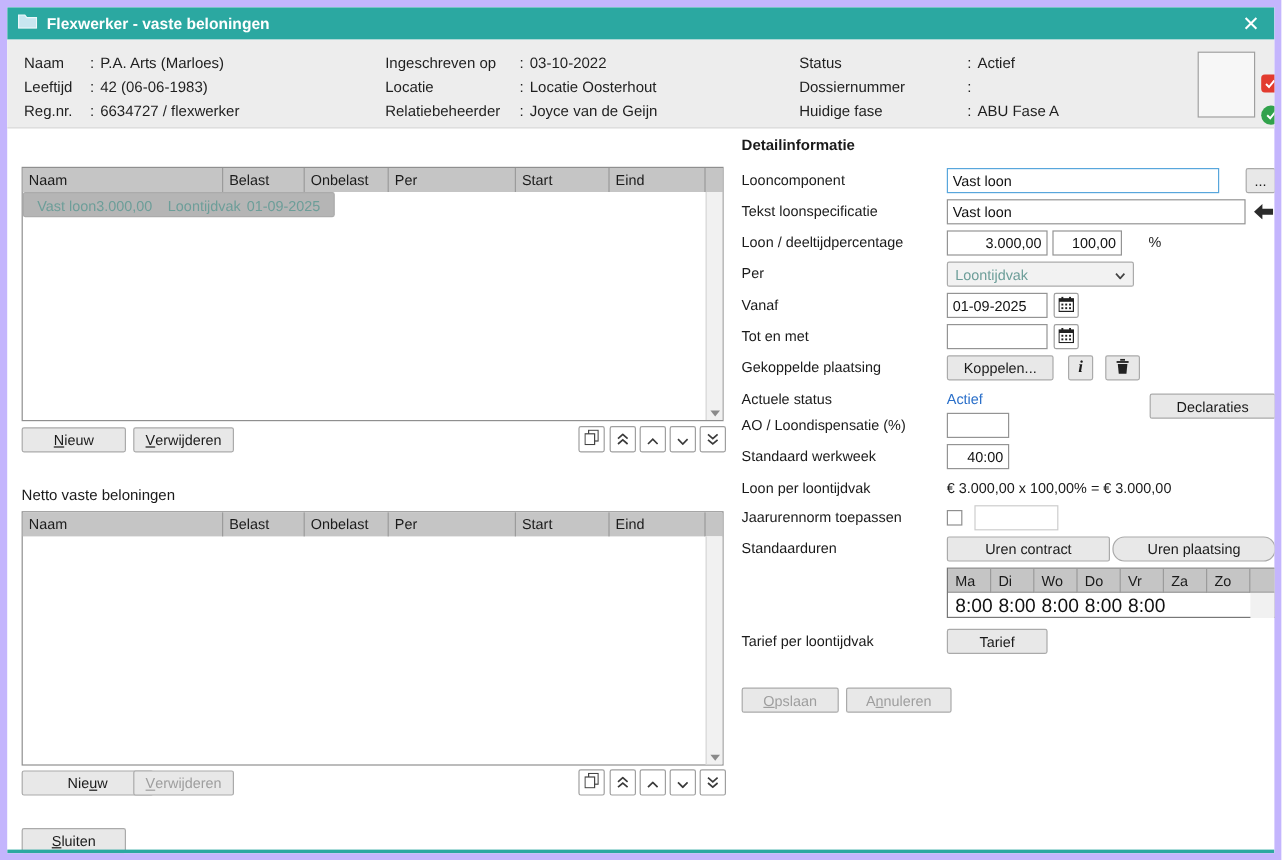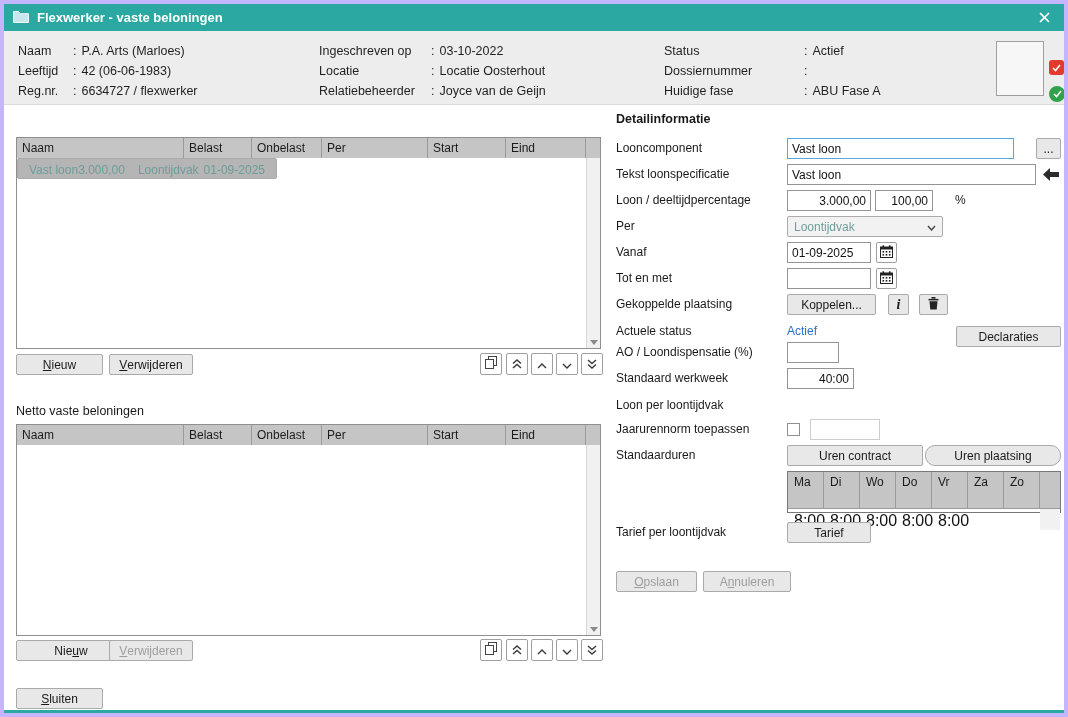--- a/index.html
+++ b/index.html
@@ -1,20 +1,20 @@
 <!DOCTYPE html>
 <html lang="nl"><head>
 <meta charset="utf-8">
 <style>
   * { margin:0; padding:0; box-sizing:border-box; }
   html,body { background:#fff; }
   body { font-family:"Liberation Sans", sans-serif; }
 
   .win { position:relative; width:1068px; height:717px; background:#fff;
-         border:4px solid #c4b5fd; overflow:hidden; }
+         border:6px solid #c4b5fd; overflow:hidden; }
 
   
   .titlebar { position:absolute; left:0; top:0; right:0; height:27px; background:#2BA8A1;
               display:flex; align-items:center; padding:0 9px; gap:8px; }
   .ttitle { color:#fff; font-size:13px; font-weight:bold; }
   .tclose { margin-left:auto; width:22px; height:22px; display:flex; align-items:center;
             justify-content:center; cursor:pointer; }
 
   
   .hdr { position:absolute; left:0; top:27px; right:0; height:74px; background:#ededed;
@@ -73,21 +73,21 @@
   .inp.dis { border:1px solid #cdcdcd; }
   .sel { position:absolute; height:21px; background:#f2f2f2; border:1px solid #ababab; border-radius:2px;
          display:flex; align-items:center; justify-content:space-between; padding:0 6px;
          font-size:12px; color:#6d9e99; cursor:pointer; }
   .chk { position:absolute; width:13px; height:13px; appearance:none; -webkit-appearance:none;
          border:1px solid #8f8f8f; background:#fff; margin:0; }
   .arricon { position:absolute; display:flex; align-items:center; cursor:pointer; }
 
   
   .wtbl { position:absolute; left:783px; top:467px; width:274px; height:42px; border:1px solid #777; background:#fff; }
-  .whead { display:grid; grid-template-columns:repeat(7,36px) 1fr; height:37px; background:#c5c5c5; }
+  .whead { display:grid; grid-template-columns:repeat(7,36px) 1fr; height:20px; background:#c5c5c5; }
   .wth { font-size:12px; color:#1b1b1b; padding:3px 0 0 6px; border-right:1px solid #9b9b9b;
          border-bottom:1px solid #9b9b9b; }
   .wth.corner { border-right:none; }
   .wrow { display:grid; grid-template-columns:repeat(7,36px) 1fr; height:20px; }
   .wtd { font-size:16px; color:#111; padding:3px 0 0 6px; }
   .wtd.track { background:#f1f1f1; padding:0; }
 
   .bottombar { position:absolute; left:0; right:0; bottom:0; height:3px; background:#2BA8A1; }
 </style>
 </head>
@@ -383,23 +383,24 @@
       <span>Declaraties</span>
     </button>
 
   <div class="dlbl" style="top:317px;">Actuele status</div>
   <span class="dlink" style="top:317px;">Actief</span>
 
   <div class="dlbl" style="top:338px;">AO / Loondispensatie (%)</div>
   <input class="inp right" style="left: 783px; top: 338px; width: 52px;" value="">
 
   <div class="dlbl" style="top:364px;">Standaard werkweek</div>
-  <input class="inp right" style="left: 783px; top: 364px; width: 67px;" value="40:00">
+  <input class="inp right" style="left: 783px; top: 364px; width: 52px;" value="40:00">
 
   <div class="dlbl" style="top:391px;">Loon per loontijdvak</div>
+  <span class="dtext" style="left:783px; top:391px;">€ 3.000,00 x 100,00% = € 3.000,00</span>
 
   <div class="dlbl" style="top:415px;">Jaarurennorm toepassen</div>
   <input type="checkbox" class="chk" style="left: 783px; top: 419px;">
   <input class="inp dis" style="left: 806px; top: 415px; width: 70px;" value="">
 
   <div class="dlbl" style="top:441px;">Standaarduren</div>
   <button class="btn" style="left:783px; top:441px; width:136px;">
       <span>Uren contract</span>
     </button>
   <button class="btn" style="left:921px; top:441px; width:136px;border-radius:10px;">

